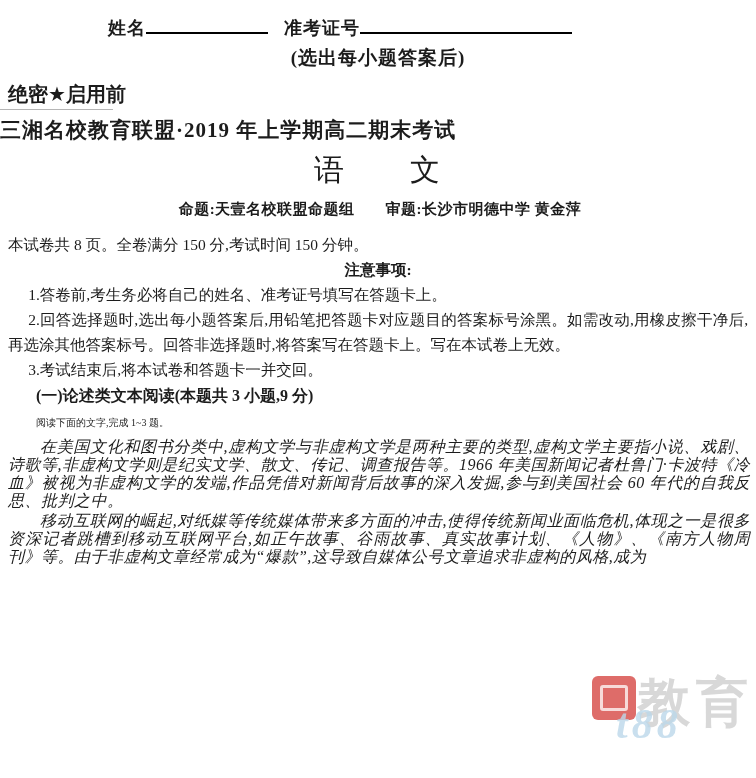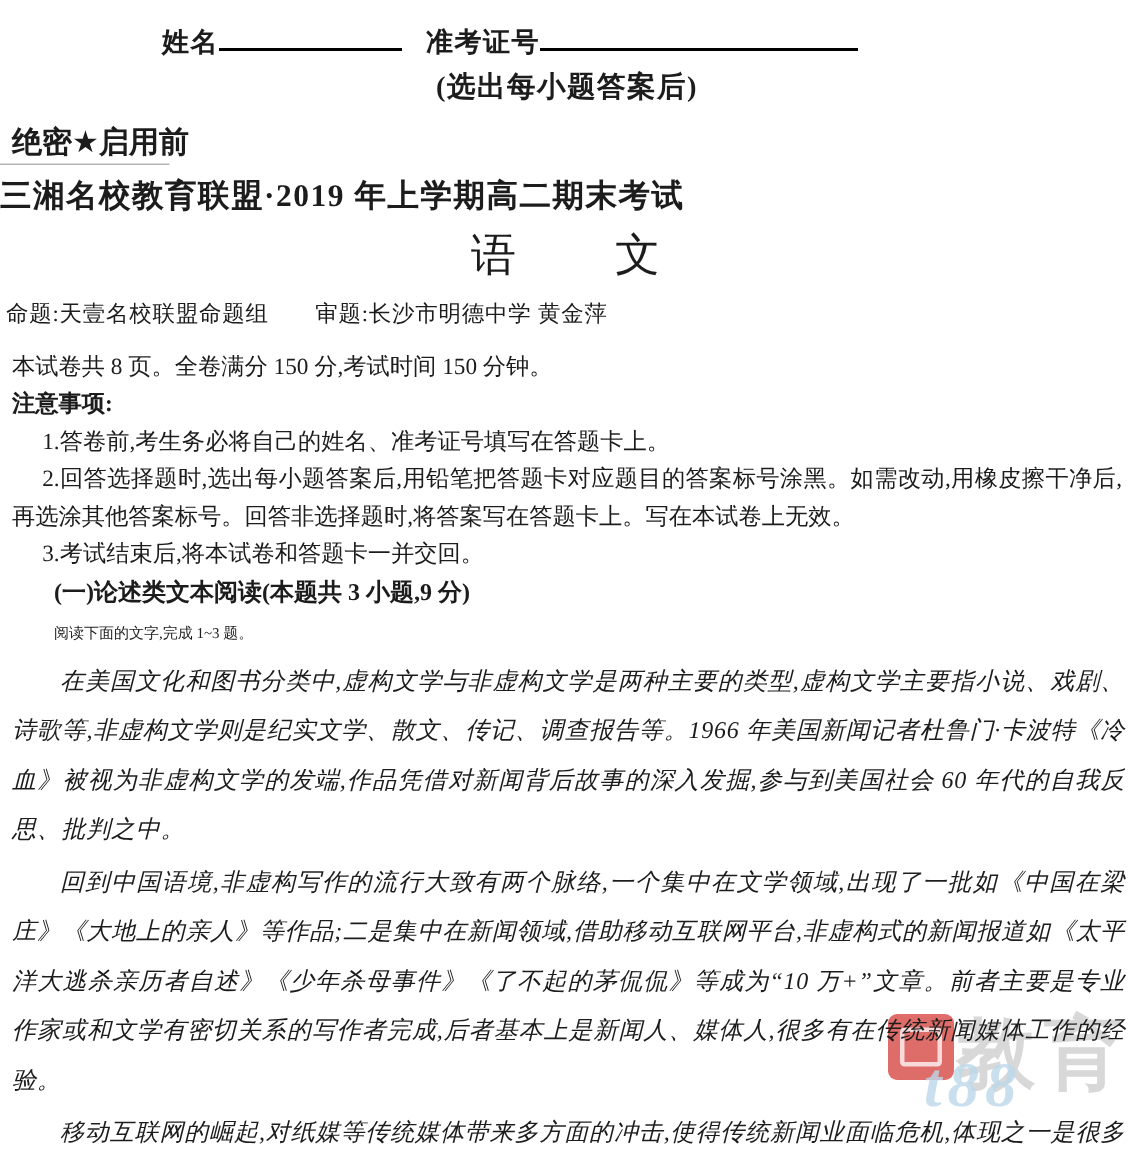--- a/index.html
+++ b/index.html
@@ -60,34 +60,34 @@
 
   .exam-title {
     margin: 6px 0 0 0; text-align: left;
     font-size: 21px; font-weight: bold; letter-spacing: 1px;
   }
   .subject-title {
     margin: 6px 0 0 0; text-align: center;
     font-size: 30px; font-weight: normal; letter-spacing: 2px;
   }
   .setter-line {
-    margin: 9px 0 0 4px; text-align: left;
-    font-size: 15px; font-weight: 400; letter-spacing: .5px;
+    margin: 9px 0 0 4px; text-align: center;
+    font-size: 15px; font-weight: 700; letter-spacing: .5px;
   }
 
   .exam-info { margin: 13px 8px 0 8px; font-size: 15.5px; line-height: 25px; }
-  .notice-title { margin: 0 8px; font-size: 15.5px; font-weight: bold; line-height: 25px; }
+  .notice-title { margin: 0 8px; font-size: 15.5px; font-weight: bold; line-height: 25px; text-align: center; }
   .notice-item { margin: 0 8px; font-size: 15.5px; line-height: 25px; text-indent: 1.3em; text-align: justify; }
 
   .sec-heading { margin: 20px 8px 0 8px; font-size: 16px; font-weight: bold; line-height: 27px; }
   .sub-heading { margin: 0 8px 0 36px; font-size: 16px; font-weight: bold; line-height: 27px; }
   .instruction { margin: 0 8px 0 36px; font-size: 10px; line-height: 27px; }
 
   .passage {
-    margin: 2px 6px 0 8px; font-size: 16px; line-height: 33px;
+    margin: 2px 6px 0 8px; font-size: 16px; line-height: 18px;
     font-style: italic; text-indent: 2em; text-align: justify;
     letter-spacing: .5px;
   }
 </style>
 </head>
 <body>
 
 <div class="page">
 
   <div class="watermark">
@@ -116,17 +116,16 @@
     <p class="exam-info">本试卷共 8 页。全卷满分 150 分,考试时间 150 分钟。</p>
     <p class="notice-title">注意事项:</p>
     <p class="notice-item">1.答卷前,考生务必将自己的姓名、准考证号填写在答题卡上。</p>
     <p class="notice-item">2.回答选择题时,选出每小题答案后,用铅笔把答题卡对应题目的答案标号涂黑。如需改动,用橡皮擦干净后,再选涂其他答案标号。回答非选择题时,将答案写在答题卡上。写在本试卷上无效。</p>
     <p class="notice-item">3.考试结束后,将本试卷和答题卡一并交回。</p>
 
     <p class="sub-heading">(一)论述类文本阅读(本题共 3 小题,9 分)</p>
     <p class="instruction">阅读下面的文字,完成 1~3 题。</p>
 
     <p class="passage">在美国文化和图书分类中,虚构文学与非虚构文学是两种主要的类型,虚构文学主要指小说、戏剧、诗歌等,非虚构文学则是纪实文学、散文、传记、调查报告等。1966 年美国新闻记者杜鲁门·卡波特《冷血》被视为非虚构文学的发端,作品凭借对新闻背后故事的深入发掘,参与到美国社会 60 年代的自我反思、批判之中。</p>
-    <p class="passage">回到中国语境,非虚构写作的流行大致有两个脉络,一个集中在文学领域,出现了一批如《中国在梁庄》《大地上的亲人》等作品;二是集中在新闻领域,借助移动互联网平台,非虚构式的新闻报道如《太平洋大逃杀亲历者自述》《少年杀母事件》《了不起的茅侃侃》等成为“10 万+”文章。前者主要是专业作家或和文学有密切关系的写作者完成,后者基本上是新闻人、媒体人,很多有在传统新闻媒体工作的经验。</p>
     <p class="passage">移动互联网的崛起,对纸媒等传统媒体带来多方面的冲击,使得传统新闻业面临危机,体现之一是很多资深记者跳槽到移动互联网平台,如正午故事、谷雨故事、真实故事计划、《人物》、《南方人物周刊》等。由于非虚构文章经常成为“爆款”,这导致自媒体公号文章追求非虚构的风格,成为</p>
 
   </div>
 </div>
 
 </body></html>

